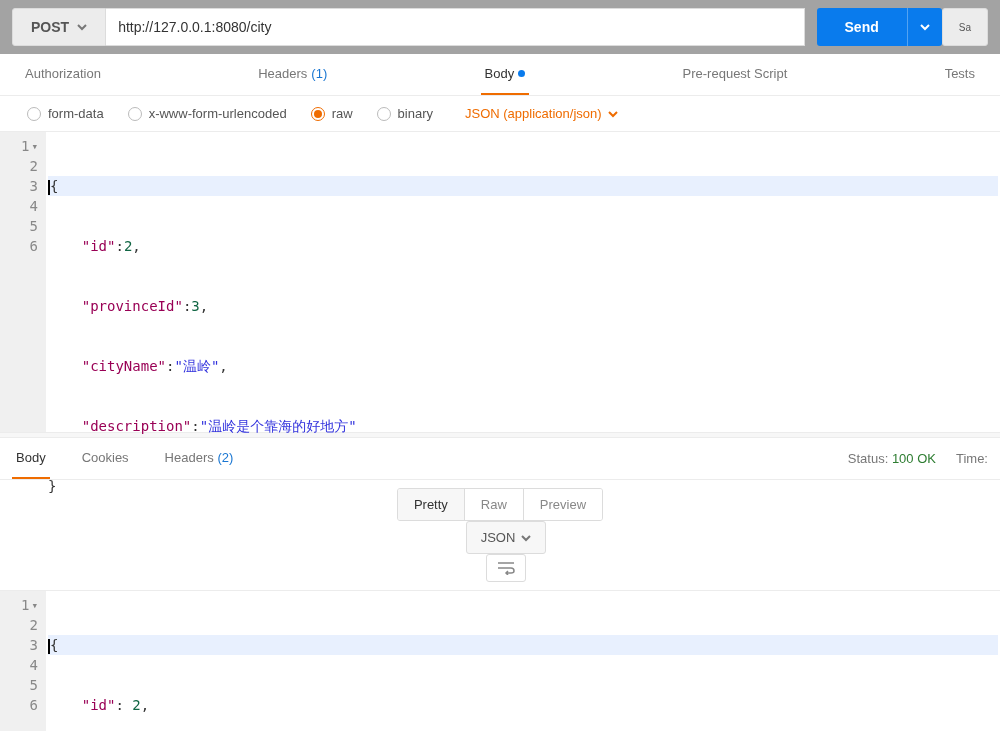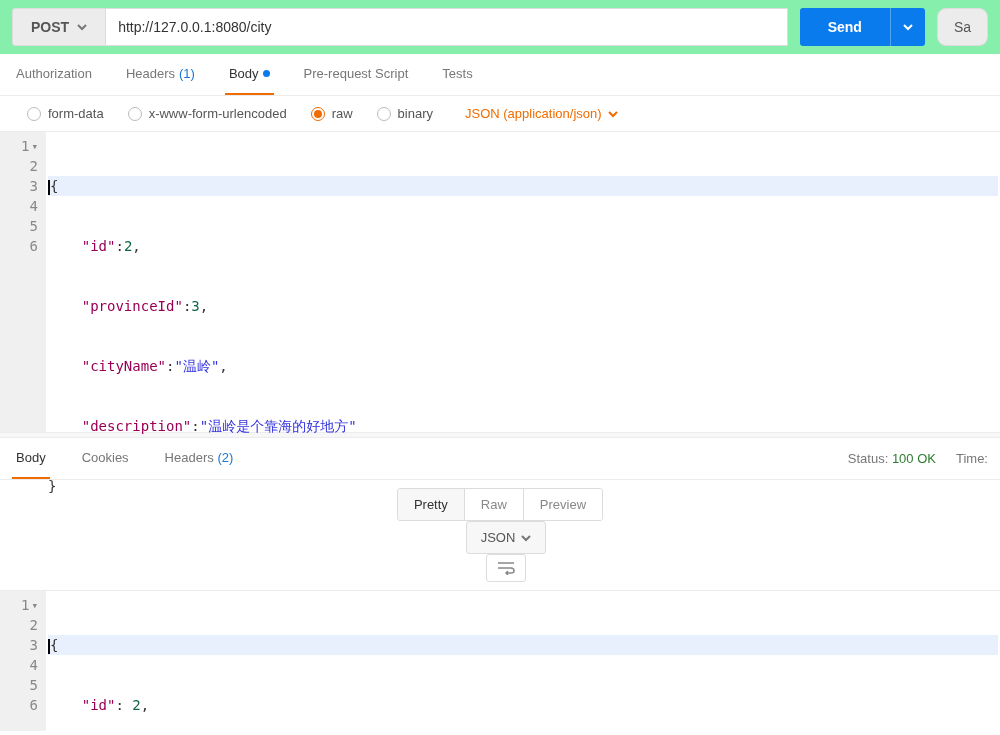--- a/index.html
+++ b/index.html
@@ -1,26 +1,26 @@
 <!DOCTYPE html>
 <html><head>
 <meta charset="utf-8">
 <style>
 * { margin: 0; padding: 0; box-sizing: border-box; }
 body { font-family: -apple-system, BlinkMacSystemFont, "Segoe UI", Helvetica, Arial, sans-serif; font-size: 13px; background: #fff; color: #282828; }
 
-.top-bar { display: flex; padding: 8px 12px; gap: 0; background: #86efac; }
+.top-bar { display: flex; padding: 8px 12px; gap: 0; background: #a3a3a3; }
 .method-select { background: #ececec; border: 1px solid #dcdcdc; padding: 10px 18px; display: flex; align-items: center; gap: 8px; font-weight: 600; color: #555; border-radius: 3px 0 0 3px; cursor: pointer; font-size: 14px; }
 .url-input { flex: 1; border: 1px solid #dcdcdc; border-left: none; padding: 10px 12px; font-size: 14px; color: #333; outline: none; }
 .params-btn { border: 1px solid #dcdcdc; border-left: none; padding: 10px 24px; background: #fff; color: #555; cursor: pointer; font-size: 14px; }
 .send-btn { background: #097bed; color: #fff; border: none; padding: 10px 28px; margin-left: 12px; border-radius: 3px 0 0 3px; cursor: pointer; font-weight: 600; font-size: 14px; }
 .send-dd { background: #097bed; color: #fff; border: none; border-left: 1px solid rgba(255,255,255,0.3); padding: 10px 12px; border-radius: 0 3px 3px 0; cursor: pointer; display: flex; align-items: center; }
-.save-btn { background: #ececec; border: 1px solid #dcdcdc; padding: 10px 16px; margin-left: 12px; border-radius: 9px; cursor: pointer; color: #555; font-size: 14px; }
+.save-btn { background: #ececec; border: 1px solid #dcdcdc; padding: 10px 16px; border-radius: 3px; cursor: pointer; color: #555; font-size: 10px; }
 
-.req-tabs { display: flex; padding: 0 12px; gap: 26px; border-bottom: 1px solid #ececec; }
+.req-tabs { display: flex; padding: 0 21px; gap: 12px; border-bottom: 1px solid #ececec; justify-content: space-between; }
 .req-tab { padding: 12px 4px; color: #777; cursor: pointer; border-bottom: 2px solid transparent; font-size: 13px; display: flex; align-items: center; gap: 4px; }
 .req-tab.active { color: #333; border-bottom-color: #ef6c00; font-weight: 500; }
 .req-tab .count { color: #1976d2; font-weight: 500; }
 .dot { width: 7px; height: 7px; background: #097bed; border-radius: 50%; display: inline-block; }
 
 .body-type-row { display: flex; align-items: center; padding: 10px 27px; gap: 24px; border-bottom: 1px solid #ececec; }
 .radio-opt { display: flex; align-items: center; gap: 7px; color: #555; cursor: pointer; font-size: 13px; }
 .radio-circle { width: 14px; height: 14px; border: 1px solid #bbb; border-radius: 50%; display: inline-flex; align-items: center; justify-content: center; }
 .radio-circle.checked { border-color: #ef6c00; }
 .radio-circle.checked::after { content: ""; width: 8px; height: 8px; border-radius: 50%; background: #ef6c00; }

